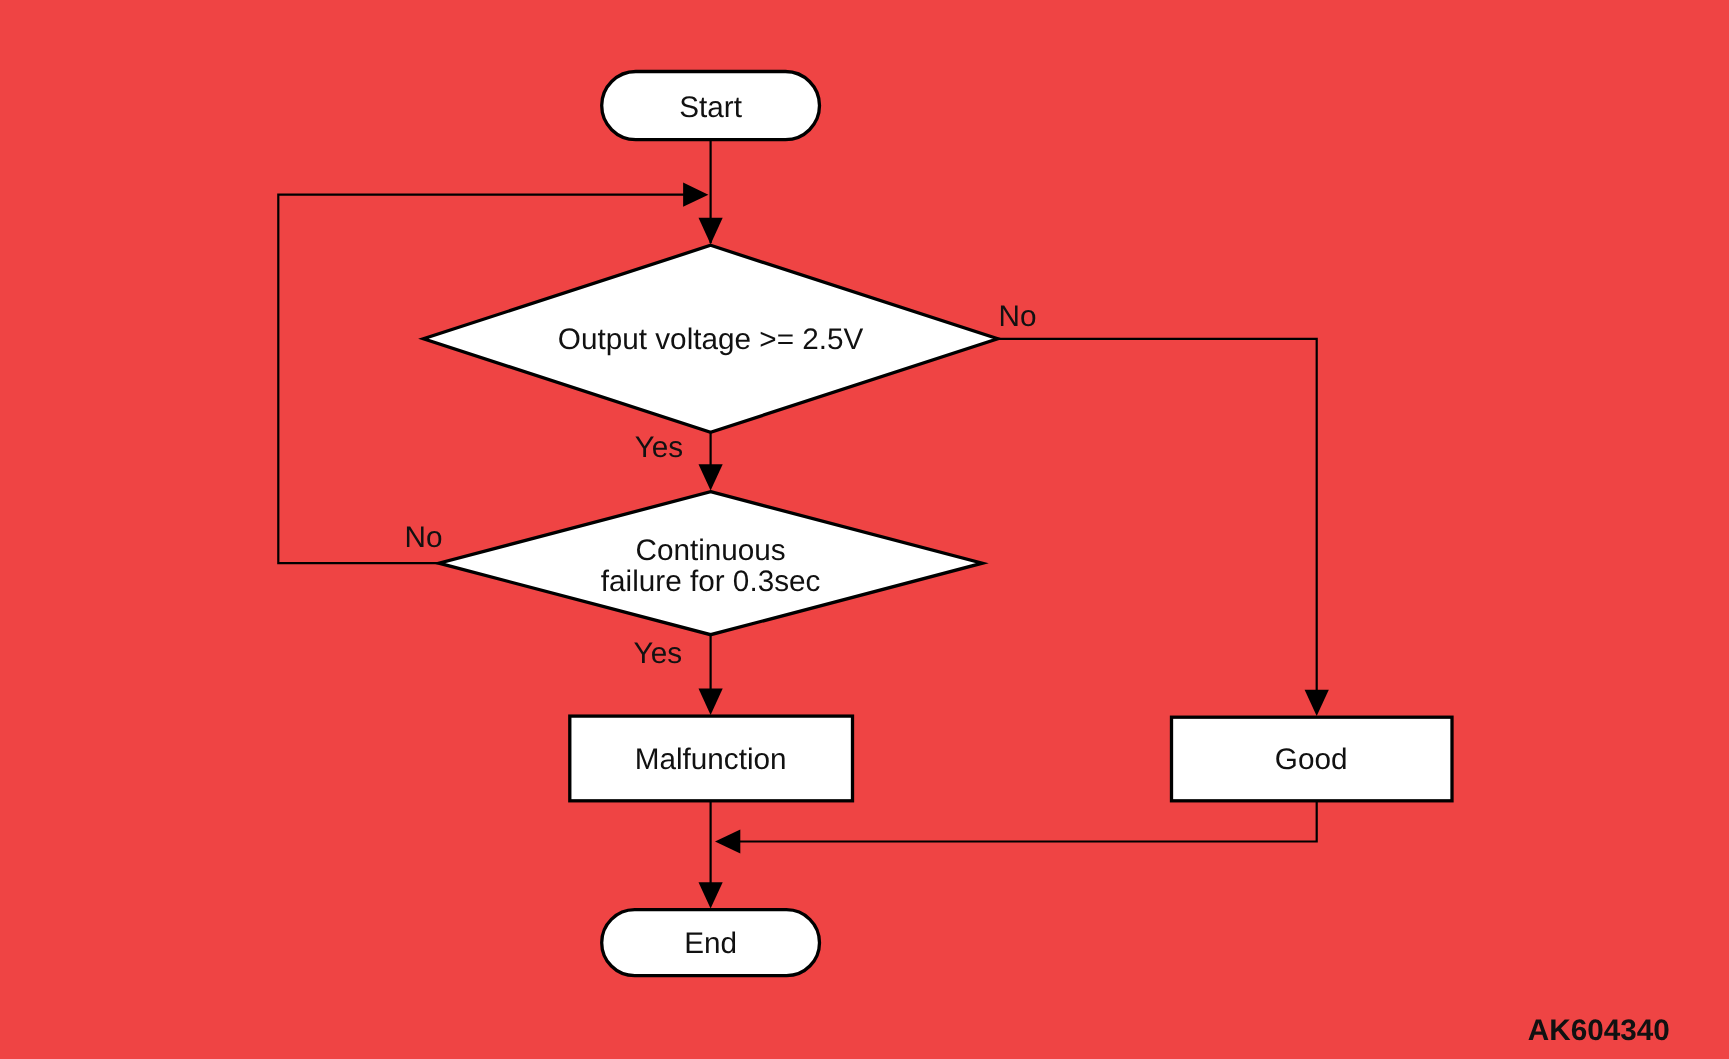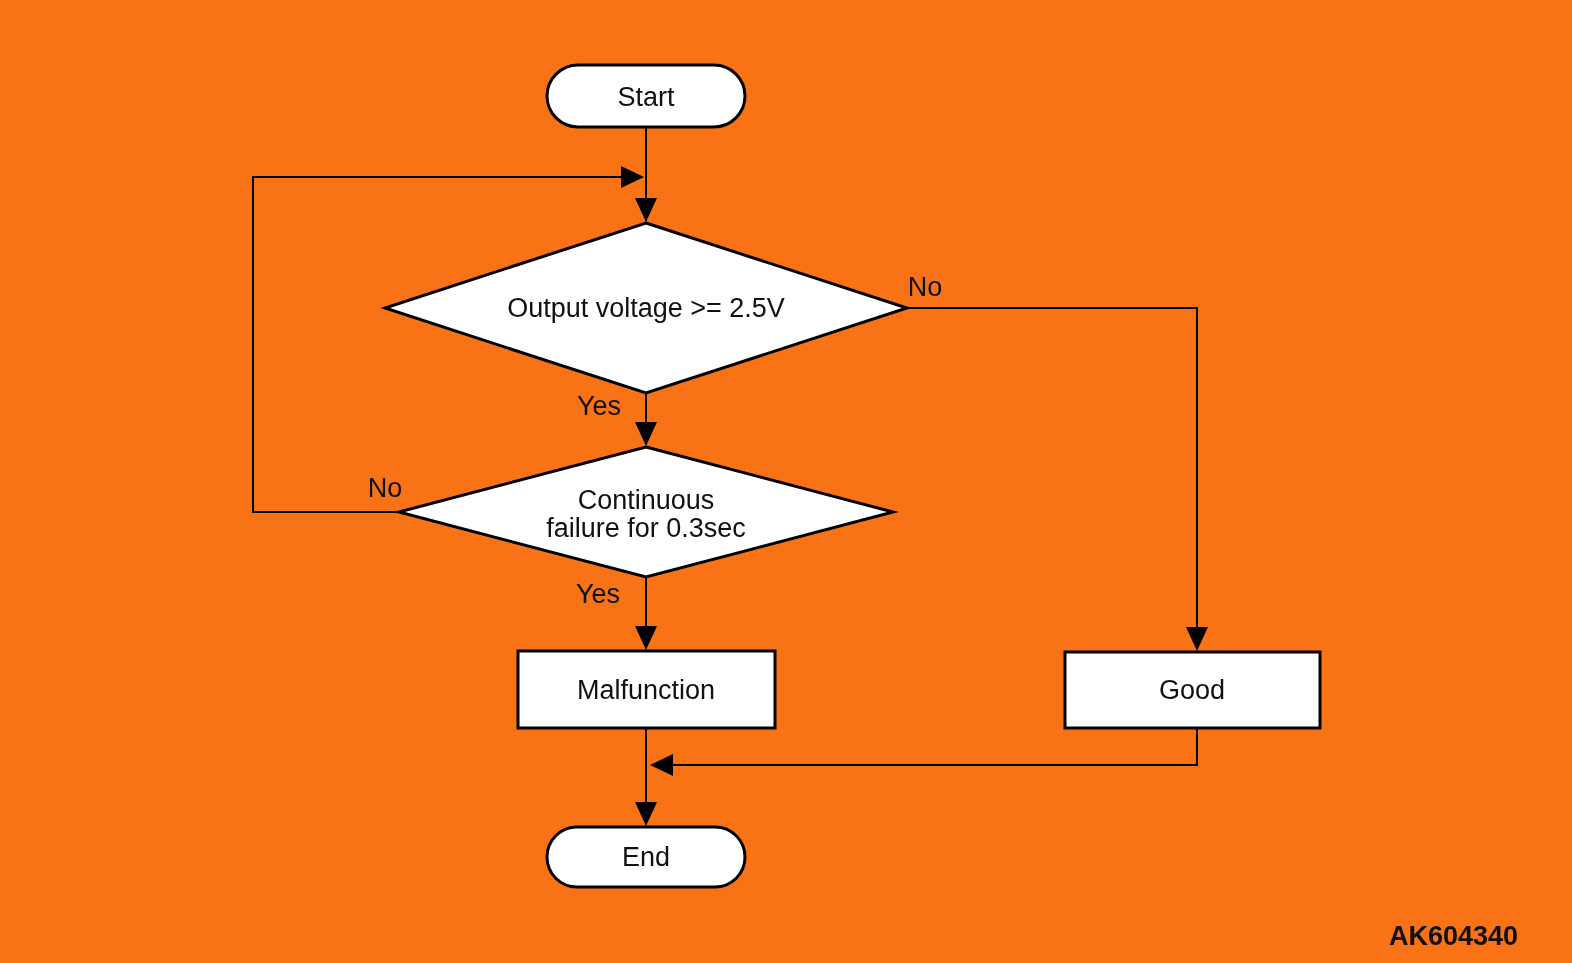--- a/index.html
+++ b/index.html
@@ -4,21 +4,21 @@
 <style>
   html, body {
     margin: 0;
     padding: 0;
     background: #ffffff;
   }
   .canvas {
     position: relative;
     width: 1572px;
     height: 963px;
-    background: #f97316;
+    background: #ef4444;
     overflow: hidden;
     text-decoration: underline;
   }
   svg {
     display: block;
   }
   .edge {
     fill: none;
     stroke: #000000;
     stroke-width: 2;

